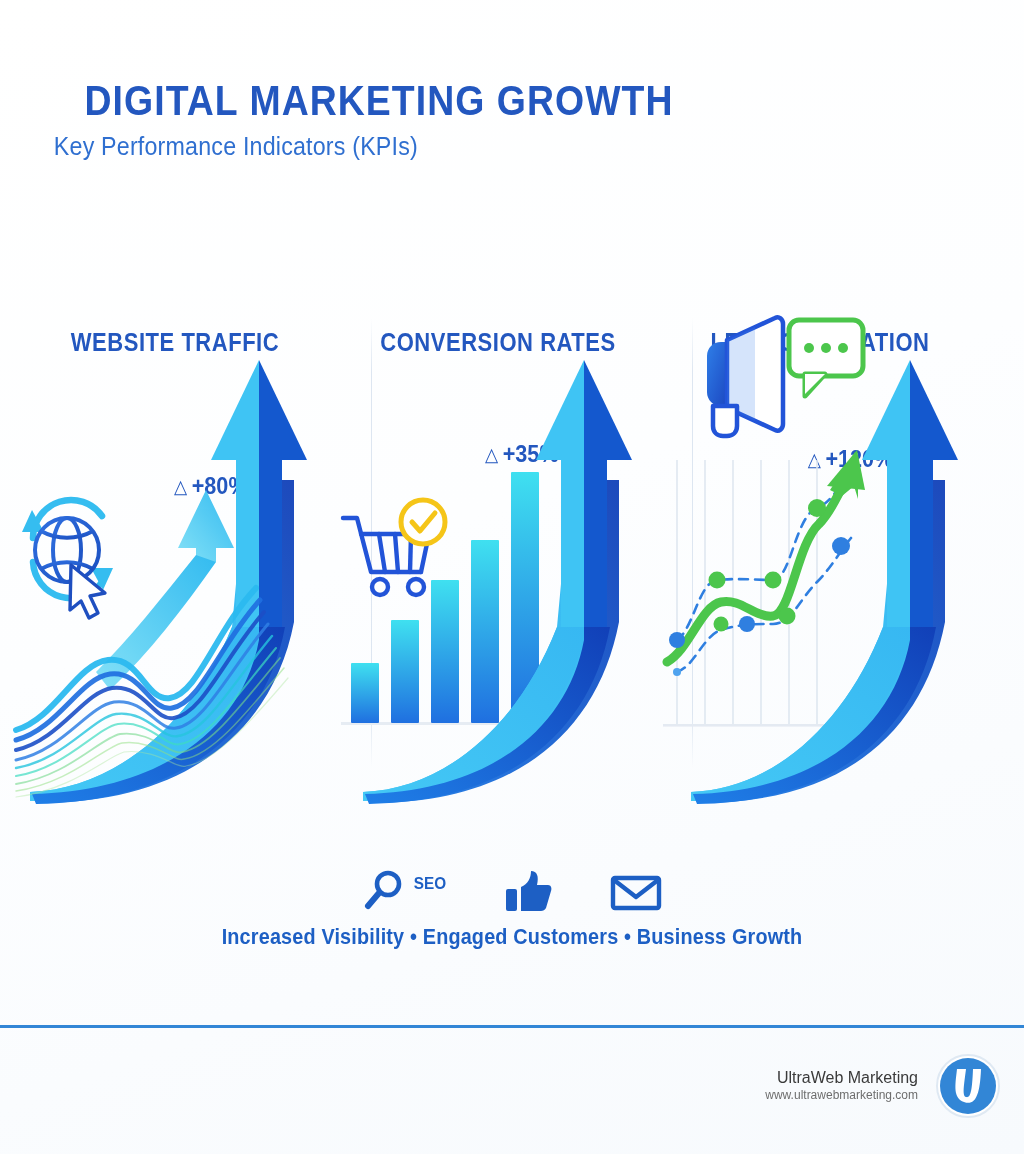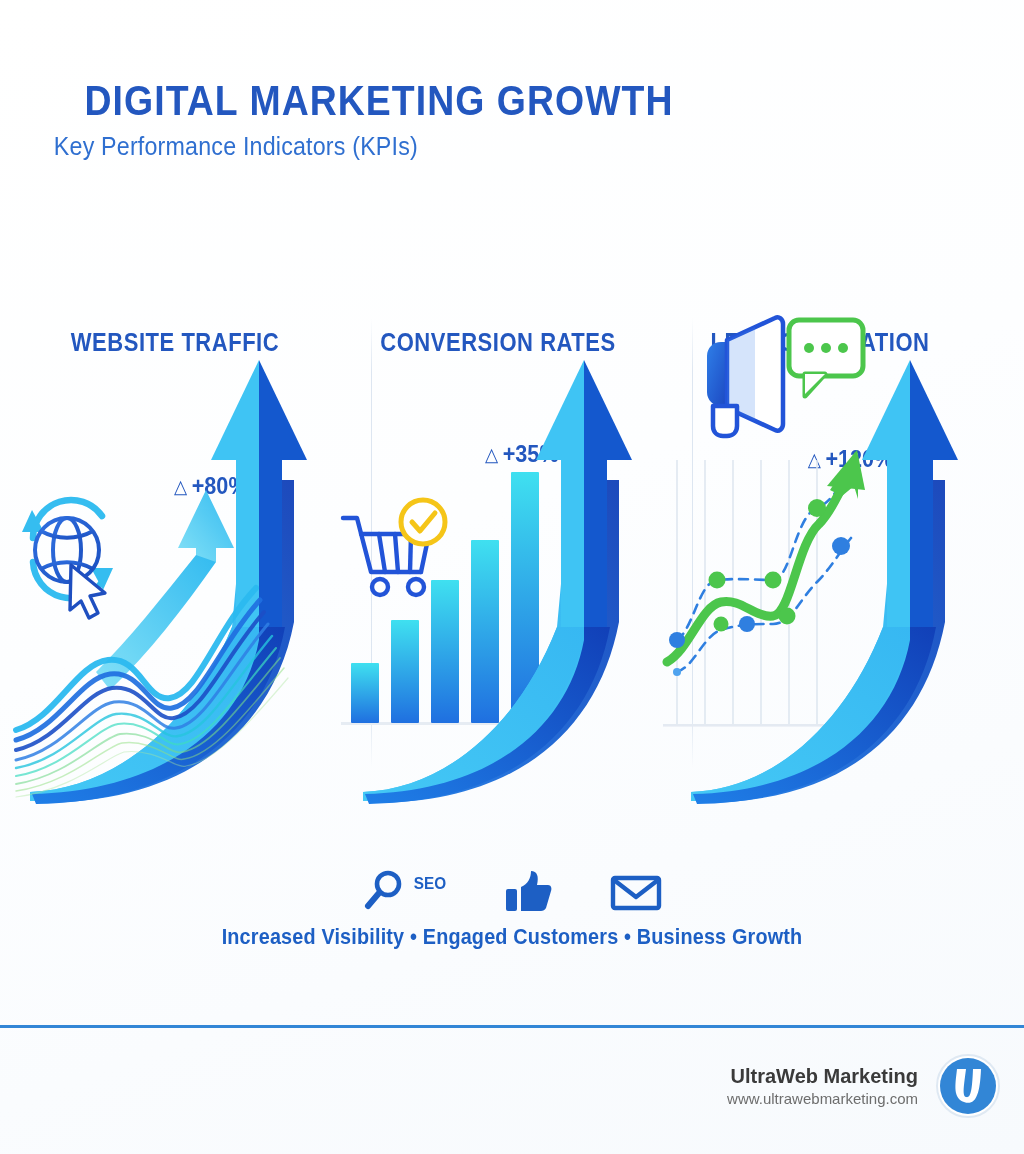--- a/index.html
+++ b/index.html
@@ -69,22 +69,22 @@
     margin-top:10px;
     font-family:"Liberation Sans Narrow","Liberation Sans",sans-serif;
     font-weight:bold;font-size:22px;color:#1d5fc4;
     transform:scaleX(.9);letter-spacing:.2px;
   }
 
   
   .rule{position:absolute;left:0;top:1025px;width:1024px;height:3px;background:#3286d6;}
   .brand{position:absolute;right:22px;top:1052px;display:flex;align-items:center;gap:16px;}
   .brand-text{text-align:right;}
-  .brand-name{font-size:20px;font-weight:bold;color:#3a3a3a;line-height:1.25;}
-  .brand-url{font-size:15px;color:#6d6d6d;line-height:1.3;}
+  .brand-name{font-size:16px;font-weight:normal;color:#3a3a3a;line-height:1.25;}
+  .brand-url{font-size:12px;color:#6d6d6d;line-height:1.3;}
 </style>
 </head>
 <body>
 
 <div class="stage">
 
   <div class="header">
     <div class="main-title">DIGITAL MARKETING GROWTH</div>
     <div class="sub-title">Key Performance Indicators (KPIs)</div>
   </div>

